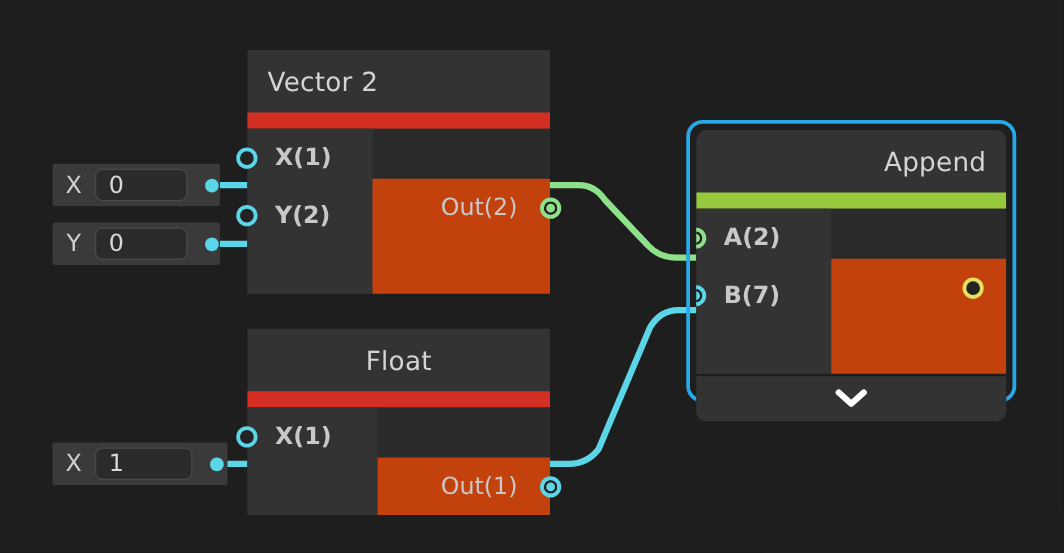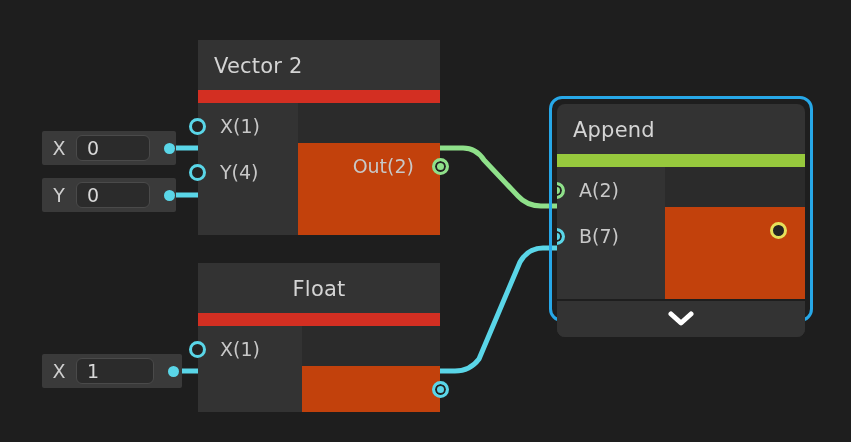--- a/index.html
+++ b/index.html
@@ -42,20 +42,21 @@
     height: 13px;
     width: 100%;
   }
   .node-body {
     display: flex;
     background: #2b2b2b;
   }
   .col-in {
     background: #333333;
     flex: 0 0 auto;
+    font-weight: bold;
   }
   .col-out {
     background: #c2410c;
     flex: 1 1 auto;
     position: relative;
     margin-top: 40px;
   }
   .port-row {
     display: flex;
     align-items: center;
@@ -193,21 +194,21 @@
     <div class="node-title">Vector 2</div>
     <div class="accent-bar" style="background:#d32f22;"></div>
     <div class="node-body">
       <div class="col-in" style="width:100px;">
         <div class="port-row">
           <span class="socket ring in"></span>
           <span class="port-label">X(1)</span>
         </div>
         <div class="port-row">
           <span class="socket ring in"></span>
-          <span class="port-label">Y(4)</span>
+          <span class="port-label">Y(2)</span>
         </div>
       </div>
       <div class="col-out">
         <div class="port-row out">
           <span class="port-label outlbl">Out(2)</span>
           <span class="socket filled-green outsock"></span>
         </div>
         <div class="port-row"></div>
       </div>
     </div>
@@ -218,29 +219,30 @@
     <div class="accent-bar" style="background:#d32f22;"></div>
     <div class="node-body">
       <div class="col-in" style="width:104px;">
         <div class="port-row">
           <span class="socket ring in"></span>
           <span class="port-label">X(1)</span>
         </div>
       </div>
       <div class="col-out">
         <div class="port-row out">
+          <span class="port-label outlbl">Out(1)</span>
           <span class="socket filled-cyan outsock"></span>
         </div>
       </div>
     </div>
   </div>
 
   <div class="sel-outline" style="left:549px; top:96px; width:264px; height:226px;"></div>
 
-  <div class="node rounded" id="node-append" style="left:557px; top:104px; width:248px;">
+  <div class="node rounded" id="node-append" style="left:557px; top:104px; width:248px;text-align:right;">
     <div class="node-title">Append</div>
     <div class="accent-bar" style="background:#97c93d;"></div>
     <div class="node-body">
       <div class="col-in" style="width:108px;">
         <div class="port-row">
           <span class="socket filled-green in"></span>
           <span class="port-label">A(2)</span>
         </div>
         <div class="port-row">
           <span class="socket filled-cyan in"></span>

